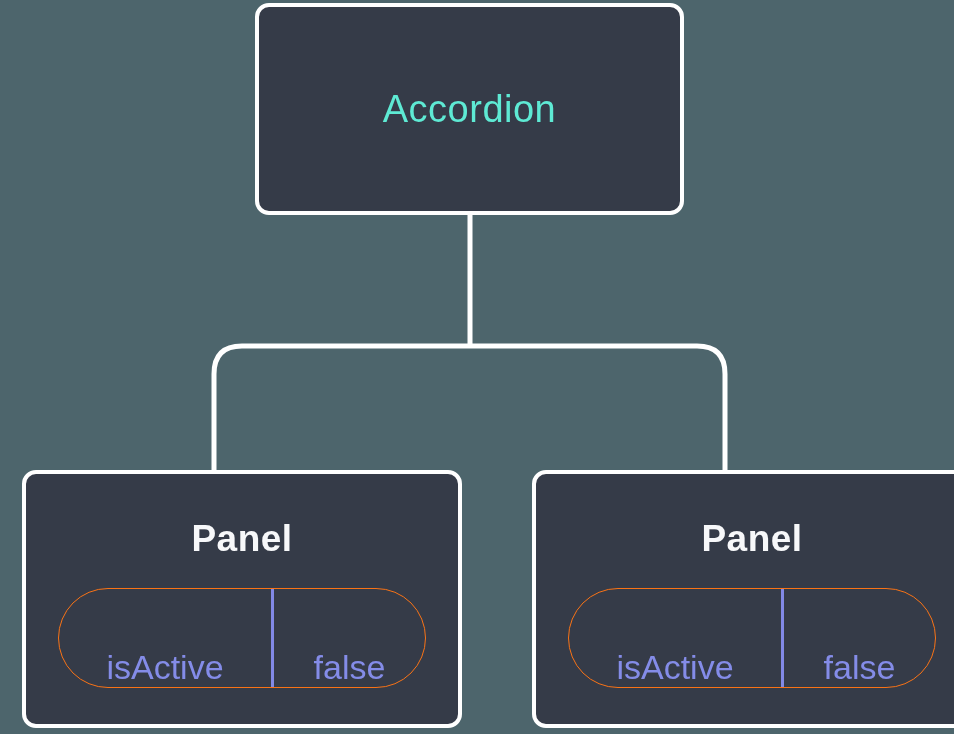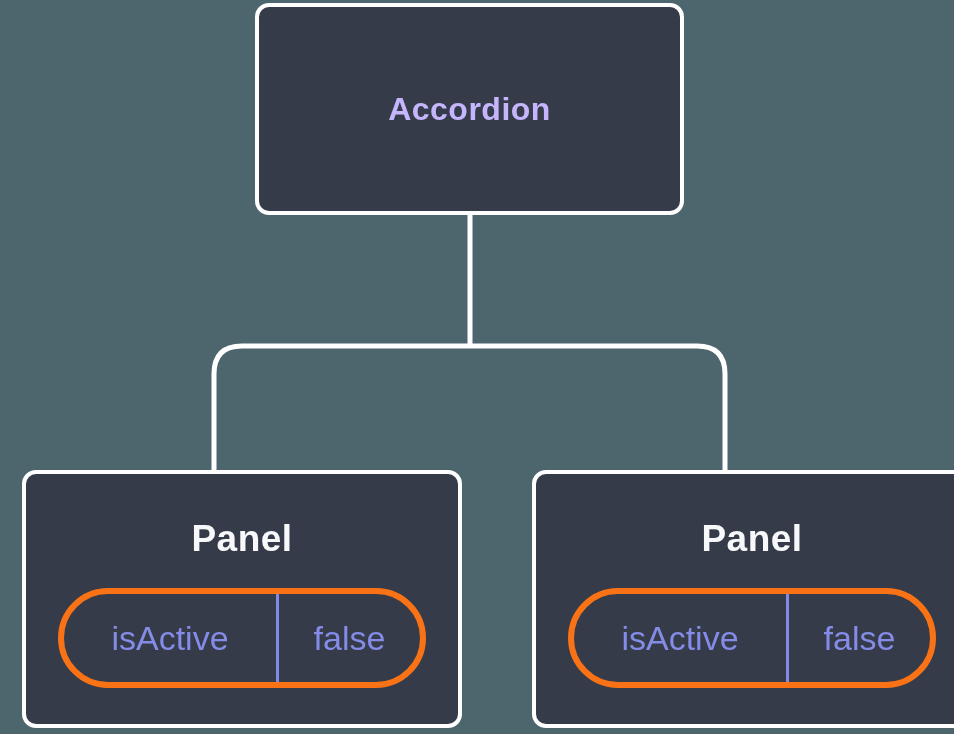--- a/index.html
+++ b/index.html
@@ -25,24 +25,24 @@
     box-sizing: border-box;
   }
   .node-root {
     left: 255px; top: 3px;
     width: 429px; height: 212px;
     display: flex;
     align-items: center;
     justify-content: center;
   }
   .root-label {
-    font-size: 32px;
-    font-weight: 700;
+    font-size: 38px;
+    font-weight: 400;
     letter-spacing: 0.5px;
-    color: #c4b5fd;
+    color: #5eead4;
   }
   .node-panel {
     top: 470px;
     width: 440px; height: 258px; margin-left: 20px;
   }
   .node-panel.left  { left: 2px; }
   .node-panel.right { left: 512px; }
   .panel-label {
     position: absolute;
     top: 42px; left: 0;
@@ -52,24 +52,24 @@
     font-weight: 600;
     letter-spacing: 0.5px;
     color: #f7f8fa;
     line-height: 46px;
   }
   .prop-pill {
     position: absolute;
     left: 32px; top: 114px;
     width: 368px; height: 100px;
     box-sizing: border-box;
-    border: 6px solid #f97316;
+    border: 1px solid #f97316;
     border-radius: 52px;
     display: flex;
-    align-items: center;
+    align-items: flex-end;
     color: #848ce8;
     font-size: 34px;
     font-weight: 400;
   }
   .pill-cell {
     display: flex;
     align-items: center;
     justify-content: center;
   }
   .pill-cell.name  { width: 212px; }

